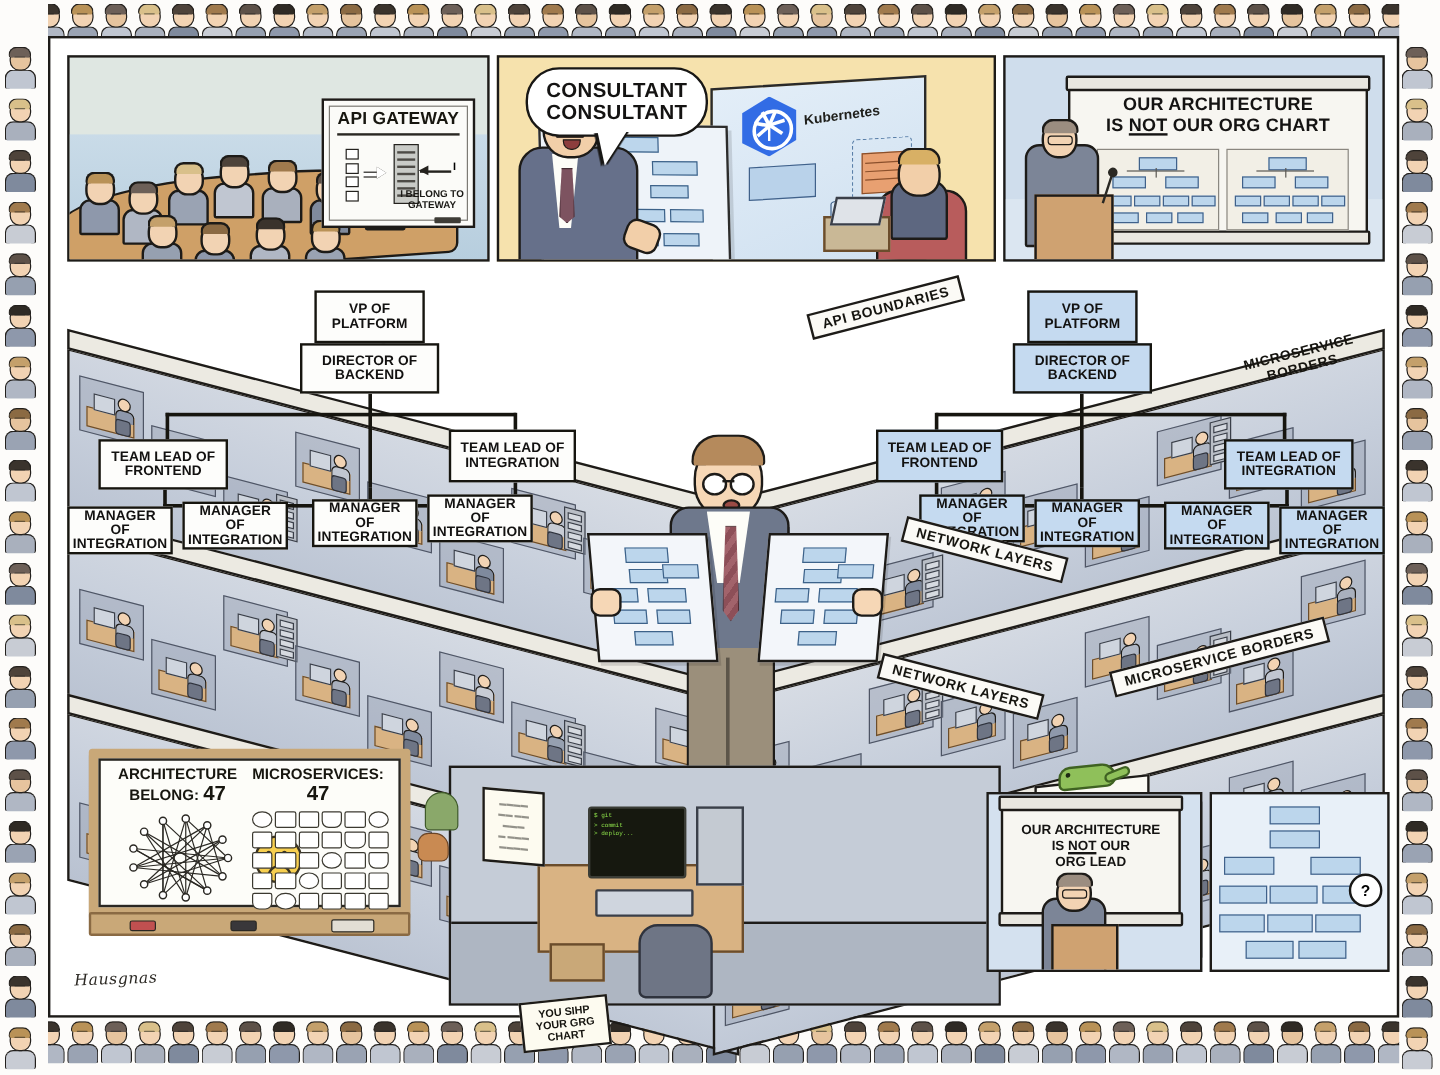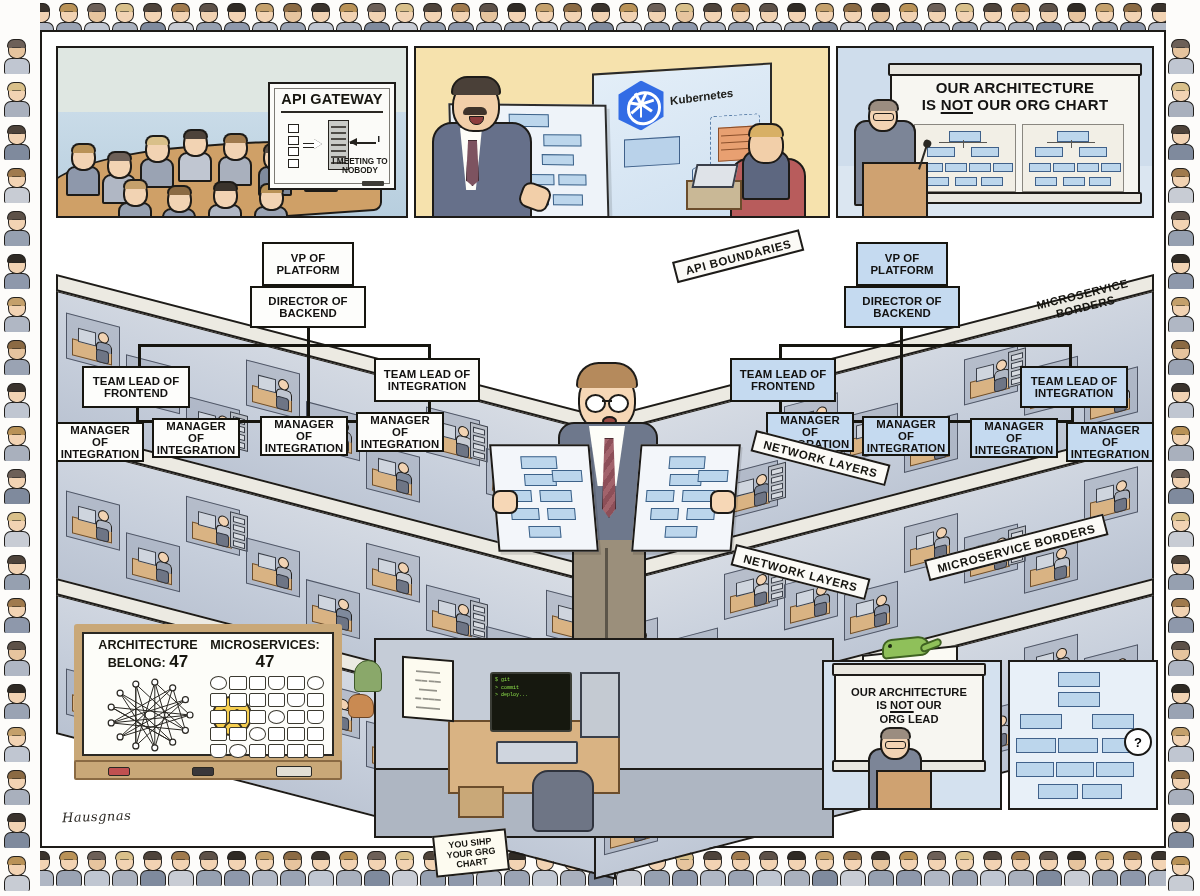--- a/index.html
+++ b/index.html
@@ -1300,21 +1300,21 @@
           <i style="top:5px"></i>
             <i style="top:11px"></i>
             <i style="top:17px"></i>
             <i style="top:23px"></i>
             <i style="top:29px"></i>
             <i style="top:35px"></i>
             <i style="top:41px"></i>
         </div>
         <div class="gw-arrow2"></div>
         <div class="wb-note-i">I</div>
-        <div class="wb-note">I MEETING TO NOBODY</div>
+        <div class="wb-note">I BELONG TO GATEWAY</div>
         <div style="position:absolute;right:10px;bottom:2px;width:22px;height:5px;background:#3e3c36;border-radius:1px;"></div>
       </div>
     </div>
 
     <div class="panel panel-consult">
 
       <div class="kposter">
         <div class="khex">
           <i style="transform:rotate(0deg)"></i>
             <i style="transform:rotate(51deg)"></i>
@@ -1362,20 +1362,24 @@
       <div style="position:absolute;left:104px;bottom:6px;width:26px;height:22px;border-radius:9px;background:#f2cfa9;border:2.2px solid #1d1b18;transform:rotate(20deg);"></div>
 
       <div style="position:absolute;right:22px;bottom:-10px;width:72px;height:64px;background:#b85c5c;border:2.3px solid #1d1b18;border-radius:18px 18px 4px 4px;"></div>
       <div style="position:absolute;right:38px;bottom:16px;width:44px;height:46px;background:#5d6780;border:2.3px solid #1d1b18;border-radius:14px 14px 3px 3px;"></div>
       <div style="position:absolute;right:44px;bottom:52px;width:32px;height:34px;border-radius:48% 48% 44% 44%;background:#f2cfa9;border:2.3px solid #1d1b18;">
         <div style="position:absolute;left:-2px;top:-5px;width:36px;height:14px;background:#d8b065;border:2.3px solid #1d1b18;border-bottom:none;border-radius:16px 16px 3px 3px;box-sizing:border-box;"></div>
       </div>
       <div style="position:absolute;right:86px;bottom:6px;width:52px;height:26px;background:#c9b896;border:2.2px solid #6b4d2c;"></div>
       <div style="position:absolute;right:92px;bottom:28px;width:38px;height:20px;background:#dfe3e8;border:2px solid #3a3f49;transform:skewX(-12deg);"></div>
 
+      <div class="bubble bubble-consult">
+        <span>CONSULTANT CONSULTANT</span>
+        <span class="tail"></span>
+      </div>
     </div>
 
     <div class="panel panel-keynote">
       <div style="position:absolute;left:0;right:0;bottom:0;height:50px;background:#dbe6f1;"></div>
       <div class="screen screen-keynote">
         <div class="screen-roller"></div>
         <div class="screen-bottombar"></div>
         <div class="keynote-head">
           <div>OUR ARCHITECTURE</div>
           <div>

